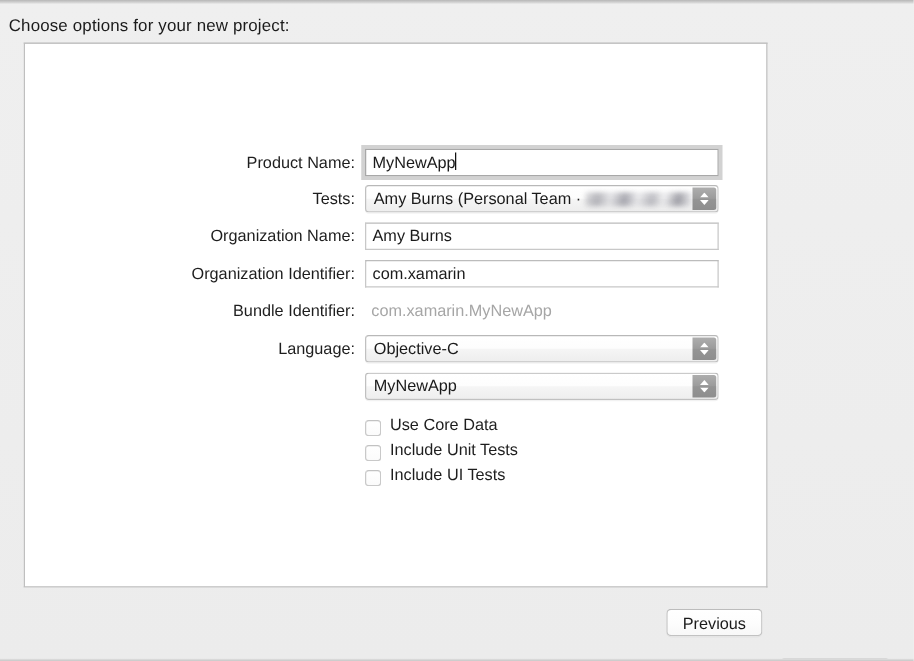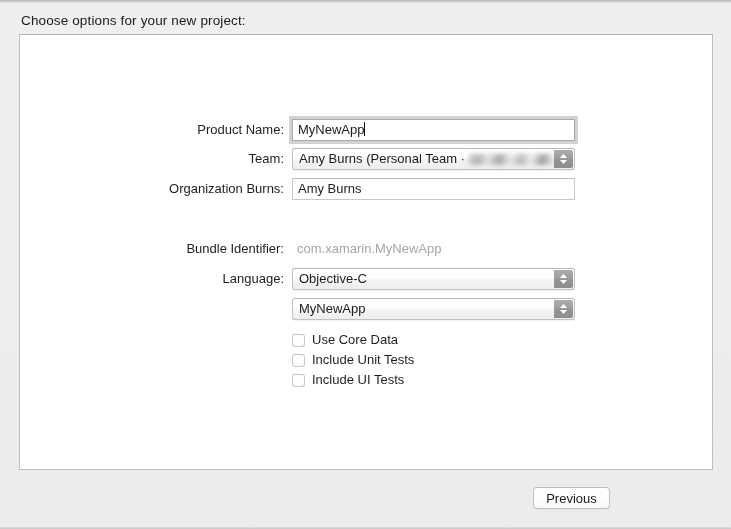--- a/index.html
+++ b/index.html
@@ -31,34 +31,34 @@
   .bottom-edge {
     position: absolute;
     bottom: 0; left: 0; right: 0;
     height: 2px;
     background: linear-gradient(to bottom, #e2e2e2 0%, #c4c4c4 100%);
   }
 
   
   .prompt {
     position: absolute;
-    left: 21px;
+    left: 7px;
     top: 13px;
     font-size: 13.5px;
     color: #1b1b1b;
     letter-spacing: 0.01em;
     white-space: nowrap;
   }
 
   
   .panel {
     position: absolute;
     left: 19px;
     top: 34px;
-    width: 694px;
+    width: 595px;
     height: 436px;
     background: #ffffff;
     border: 1px solid #bdbdbd;
     border-top-color: #b2b2b2;
     border-left-color: #bfbfbf;
     box-sizing: border-box;
   }
   .row {
     position: absolute;
     left: 0;
@@ -184,21 +184,21 @@
         rgba(235,235,238,0.35) 100%);
     filter: blur(2.2px);
     opacity: 0.95;
   }
 
   
   .cbrow {
     position: absolute;
     left: 272px;
     display: flex;
-    align-items: center;
+    align-items: flex-end;
     height: 18px;
   }
   .cbox {
     width: 13px;
     height: 13px;
     box-sizing: border-box;
     border: 1px solid #c9c9c9;
     border-top-color: #c2c2c2;
     border-radius: 3px;
     background: linear-gradient(to bottom, #ffffff 0%, #fbfbfb 100%);
@@ -253,46 +253,52 @@
   <div class="panel">
 
     <div class="row" style="top:84px">
       <div class="label">Product Name:</div>
       <div class="ctl">
         <div class="tf focused"><span>MyNewApp</span><span class="caret"></span></div>
       </div>
     </div>
 
     <div class="row" style="top:113px">
-      <div class="label">Team:</div>
+      <div class="label">Tests:</div>
       <div class="ctl">
         <div class="popup"><span>Amy Burns (Personal Team ·</span><span class="redact"></span>
           <span class="stepper">
             <span class="chev">
                 <svg width="7" height="4" viewBox="0 0 7 4">
                   <path d="M3.5 0 L7 4 L0 4 Z" fill="#ffffff"></path>
                 </svg>
               </span>
             <span class="chev">
                 <svg width="7" height="4" viewBox="0 0 7 4">
                   <path d="M3.5 4 L0 0 L7 0 Z" fill="#ffffff"></path>
                 </svg>
               </span>
           </span>
         </div>
       </div>
     </div>
 
     <div class="row" style="top:143px">
-      <div class="label">Organization Burns:</div>
+      <div class="label">Organization Name:</div>
       <div class="ctl">
         <div class="tf"><span>Amy Burns</span></div>
       </div>
     </div>
 
+    <div class="row" style="top:173px">
+      <div class="label">Organization Identifier:</div>
+      <div class="ctl">
+        <div class="tf"><span>com.xamarin</span></div>
+      </div>
+    </div>
 
     <div class="row" style="top:203px">
       <div class="label">Bundle Identifier:</div>
       <div class="ctl">
         <div class="static-val">com.xamarin.MyNewApp</div>
       </div>
     </div>
 
     <div class="row" style="top:233px">
       <div class="label">Language:</div>

